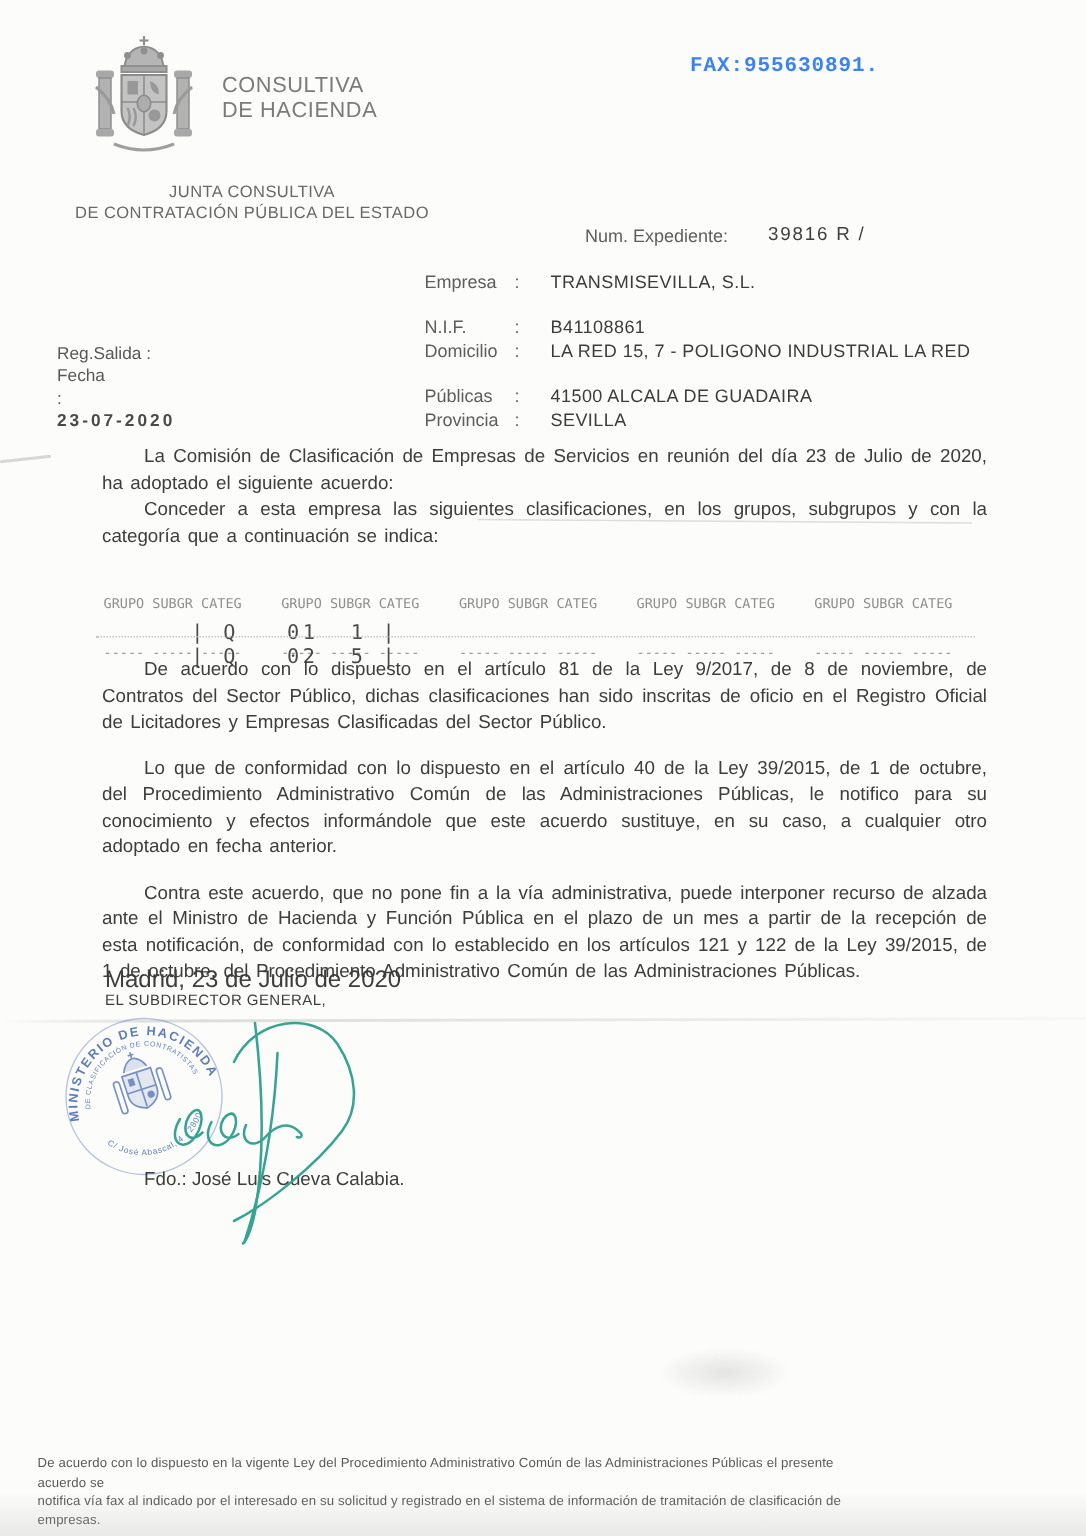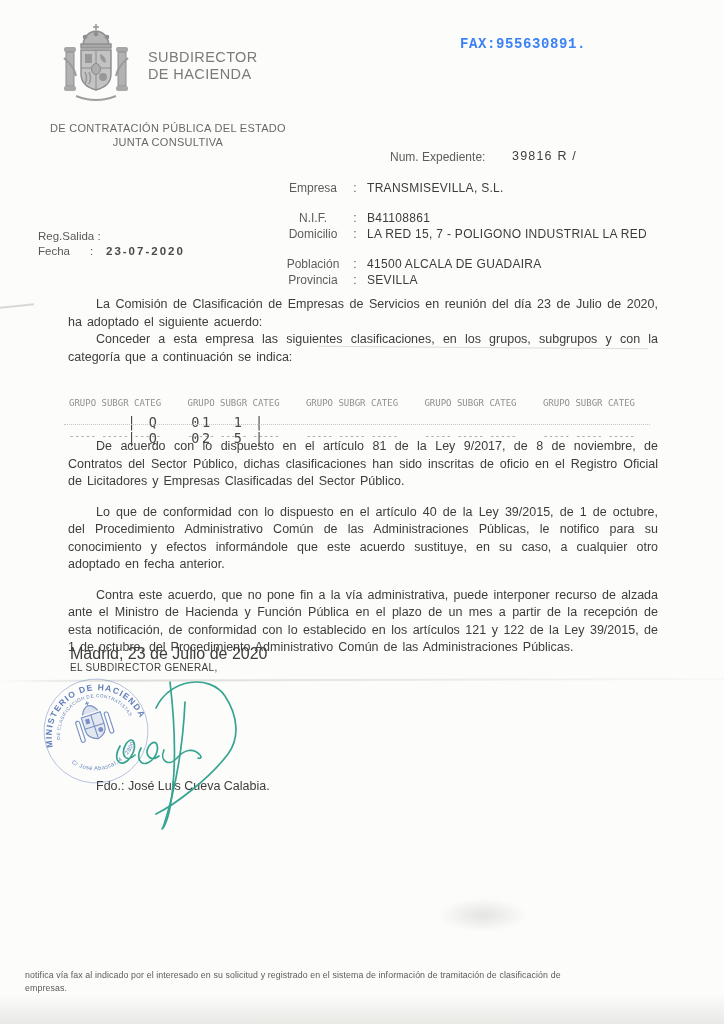--- a/index.html
+++ b/index.html
@@ -16,29 +16,29 @@
          font-size:11px;line-height:14px;color:#686868;letter-spacing:.3px;}
   .fax{position:absolute;left:460px;top:36px;font-family:Liberation Mono, monospace;
        font-weight:bold;font-size:14px;color:#3b82f6;letter-spacing:.6px;}
 
   
   .exp-label{position:absolute;left:390px;top:150px;font-size:12px;color:#5d5d5d;}
   .exp-value{position:absolute;left:512px;top:149px;font-size:12.5px;color:#3f3f3f;letter-spacing:1.2px;}
 
   
   .recipient{position:absolute;left:283px;top:181px;font-size:12px;}
-  .r-row{display:flex;height:15px;margin-bottom:1px;text-align:center;}
+  .r-row{display:flex;height:15px;margin-bottom:1px;}
   .r-row.gap{margin-top:15px;}
   .r-row .lbl{width:60px;color:#5d5d5d;}
   .r-row .colon{width:24px;color:#5d5d5d;}
   .r-row .val{color:#3c3c3c;letter-spacing:.3px;white-space:nowrap;}
 
   
   .regblock{position:absolute;left:38px;top:229px;font-size:11.5px;color:#585858;line-height:15px;}
-  .regblock .fecha-row{display:flex;}
+  .regblock .fecha-row{display:flex;flex-direction:column;}
   .regblock .fecha-lbl{width:52px;}
   .regblock .fecha-colon{width:16px;}
   .regblock .fecha-val{letter-spacing:2px;color:#4a4a4a;font-weight:bold;}
 
   
   .body-1{position:absolute;left:68px;top:296px;width:590px;}
   .body-2{position:absolute;left:68px;top:438px;width:590px;}
   .body-1 p,.body-2 p{margin:0 0 13px 0;font-size:12.5px;line-height:17.5px;
       text-align:justify;text-indent:28px;color:#3d3d3d;word-spacing:1.5px;}
   .body-1 p{margin-bottom:0;}
@@ -110,27 +110,27 @@
         <path d="M48,34 q6,2 6,9 q-6,-1 -6,-9" fill="#989898"></path>
         <path d="M33,52 q3,6 0,12 M37,52 q3,6 0,12" stroke="#989898" stroke-width="1.6" fill="none"></path>
         <circle cx="51" cy="57" r="4" fill="#989898"></circle>
         <ellipse cx="44" cy="49" rx="4.5" ry="5.5" fill="#adadad" stroke="#8b8b8b" stroke-width="1"></ellipse>
       </g>
       <path d="M24,76 q20,8 40,0" stroke="#9f9f9f" stroke-width="2" fill="none"></path>
     </svg>
   </div>
 
   <div class="ministry">
-    <div>SUBDIRECTOR</div>
+    <div>CONSULTIVA</div>
     <div>DE HACIENDA</div>
   </div>
 
   <div class="junta">
+    <div>JUNTA CONSULTIVA</div>
     <div>DE CONTRATACIÓN PÚBLICA DEL ESTADO</div>
-    <div>JUNTA CONSULTIVA</div>
   </div>
 
   <div class="fax">FAX:955630891.</div>
 
   <div class="exp-label">Num. Expediente:</div>
   <div class="exp-value">39816   R /</div>
 
   <div class="recipient">
     <div class="r-row">
       <span class="lbl">Empresa</span>
@@ -141,21 +141,21 @@
       <span class="lbl">N.I.F.</span>
       <span class="colon">:</span>
       <span class="val">B41108861</span>
     </div>
     <div class="r-row">
       <span class="lbl">Domicilio</span>
       <span class="colon">:</span>
       <span class="val">LA RED 15, 7 - POLIGONO INDUSTRIAL LA RED</span>
     </div>
     <div class="r-row gap">
-      <span class="lbl">Población</span>
+      <span class="lbl">Públicas</span>
       <span class="colon">:</span>
       <span class="val">41500  ALCALA DE GUADAIRA</span>
     </div>
     <div class="r-row">
       <span class="lbl">Provincia</span>
       <span class="colon">:</span>
       <span class="val">SEVILLA</span>
     </div>
   </div>
 
@@ -256,16 +256,17 @@
         <path d="M 62,80 c -9,15 2,23 10,12 c 8,-11 4,-25 -4,-14 c -6,10 0,20 9,11"></path>
         <path d="M 83,82 c -7,13 3,21 12,11 c 8,-10 4,-23 -4,-13 c -5,8 1,17 10,10"></path>
         <path d="M 106,84 c -5,11 5,17 13,8 c 7,-8 16,-11 23,-3 c 2,2 1,4 -2,3"></path>
       </g>
     </svg>
   </div>
 
   <div class="fdo">Fdo.: José Luis Cueva Calabia.</div>
 
   <div class="footer">
+    <div>De acuerdo con lo dispuesto en la vigente Ley del Procedimiento Administrativo Común de las Administraciones Públicas el presente acuerdo se</div>
     <div>notifica vía fax al indicado por el interesado en su solicitud y registrado en el sistema de información de tramitación de clasificación de empresas.</div>
   </div>
 
 </div>
 
 </body></html>

